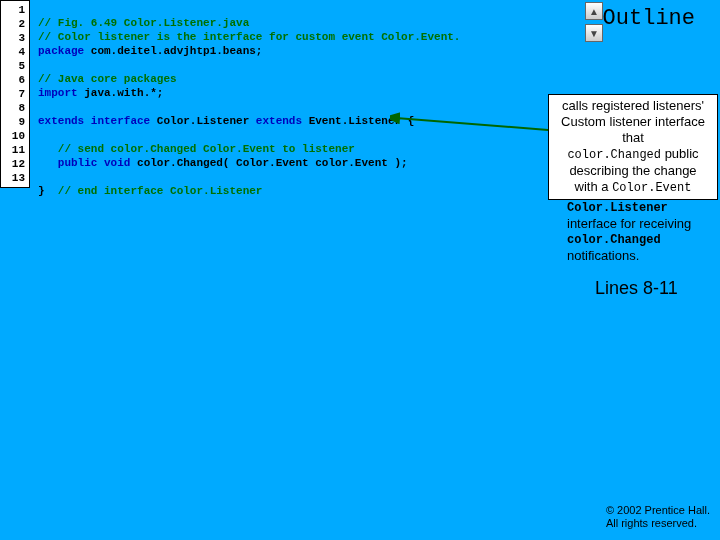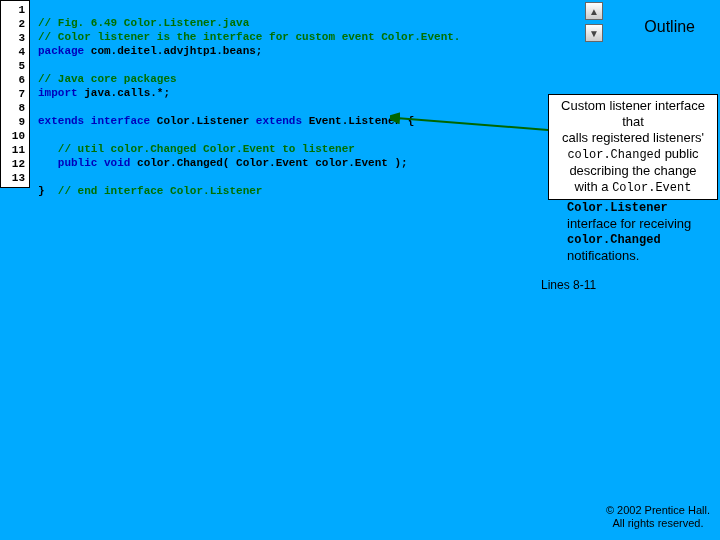--- a/index.html
+++ b/index.html
@@ -54,23 +54,23 @@
     display: flex;
     align-items: center;
     justify-content: center;
     margin-bottom: 4px;
     font-size: 10px;
     color: #444;
   }
   .outline-label {
     position: absolute;
     right: 25px;
-    top: 18px;
-    font-size: 16px;
-    font-family: Liberation Sans, sans-serif;
+    top: 6px;
+    font-size: 22px;
+    font-family: Liberation Mono, monospace;
   }
   .callout {
     position: absolute;
     left: 548px;
     top: 94px;
     width: 170px;
     background: #fff;
     border: 1px solid #000;
     font-size: 13px;
     text-align: center;
@@ -91,30 +91,30 @@
     top: 184px;
     width: 155px;
     font-size: 13px;
     line-height: 16px;
     z-index: 1;
   }
   .caption .mono { font-family: "Courier New", monospace; font-size: 12px; font-weight: bold; }
   .caption .b { font-weight: bold; }
   .lines-ref {
     position: absolute;
-    left: 541px;
+    left: 595px;
     top: 278px;
-    font-size: 12px;
+    font-size: 18px;
   }
   .footer {
     position: absolute;
     right: 10px;
     bottom: 10px;
     font-size: 11px;
-    text-align: center;
+    text-align: left;
     line-height: 13px;
   }
 </style>
 </head>
 <body>
 
 <div class="line-numbers">
   <div>1</div>
   <div>2</div>
   <div>3</div>
@@ -129,25 +129,25 @@
   <div>12</div>
   <div>13</div>
 </div>
 
 <div class="code-area">
 <span class="c-comment">// Fig. 6.49 Color.Listener.java</span>
 <span class="c-comment">// Color listener is the interface for custom event Color.Event.</span>
 <span class="c-keyword">package </span><span class="c-plain">com.deitel.advjhtp1.beans;</span>
 
 <span class="c-comment">// Java core packages</span>
-<span class="c-keyword">import </span><span class="c-plain">java.calls.*;</span>
+<span class="c-keyword">import </span><span class="c-plain">java.with.*;</span>
 
 <span class="c-keyword">extends interface </span><span class="c-plain">Color.Listener </span><span class="c-keyword">extends </span><span class="c-plain">Event.Listener {</span>
 
-<span class="c-comment">   // util color.Changed Color.Event to listener</span>
+<span class="c-comment">   // send color.Changed Color.Event to listener</span>
 <span class="c-keyword">   public void </span><span class="c-plain">color.Changed( Color.Event color.Event );</span>
 
 <span class="c-plain">}  </span><span class="c-comment">// end interface Color.Listener</span>
 </div>
 
 <div class="outline-btns">
   <div class="tri-btn">
       <span>▲</span>
     </div>
   <div class="tri-btn">
@@ -160,22 +160,22 @@
 <svg class="arrow-svg" width="165" height="45">
   <defs>
     <marker id="ah" markerWidth="10" markerHeight="10" refX="2" refY="3" orient="auto">
       <path d="M0,0 L0,6 L8,3 z" fill="#006600"></path>
     </marker>
   </defs>
   <line x1="158" y1="30" x2="6" y2="18" stroke="#006600" stroke-width="2" marker-end="url(#ah)"></line>
 </svg>
 
 <div class="callout">
+  <div>calls registered listeners'</div>
   <div>Custom listener interface that</div>
-  <div>calls registered listeners'</div>
   <div><span class="mono">color.Changed</span><span> public</span></div>
   <div>describing the change</div>
   <div><span>with a </span><span class="mono">Color.Event</span></div>
 </div>
 
 <div class="caption">
   <div class="b">Fig. 6.49</div>
   <div class="mono">Color.Listener</div>
   <div>interface for receiving</div>
   <div class="mono">color.Changed</div>

